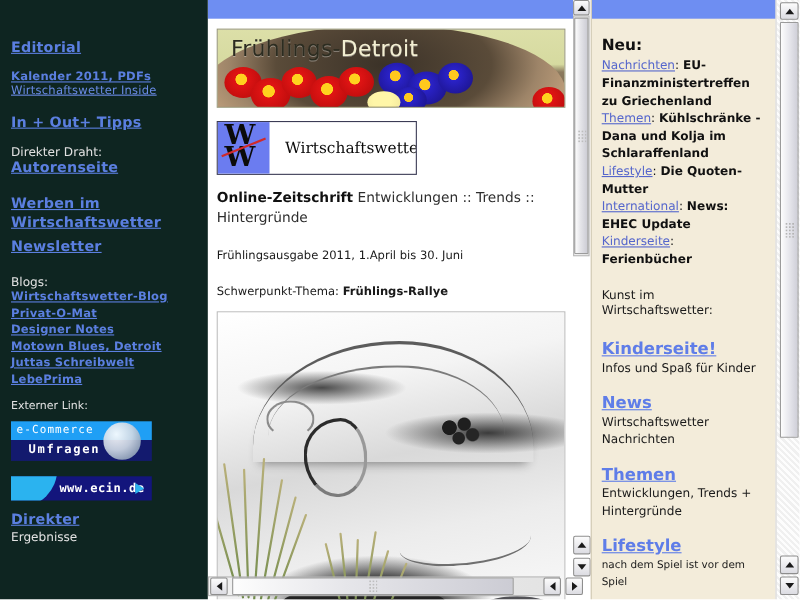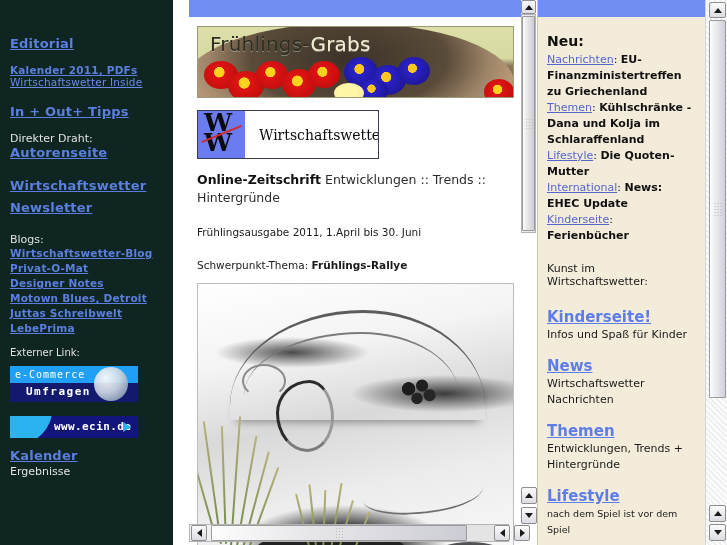--- a/index.html
+++ b/index.html
@@ -7,21 +7,21 @@
     margin: 0; padding: 0;
     width: 727px; height: 545px;
     overflow: hidden;
     background: #ffffff;
     font-family: "DejaVu Sans", "Liberation Sans", sans-serif;
   }
   .page { position: relative; width: 727px; height: 545px; overflow: hidden; }
 
   
   .sidebar-left {
-    position: absolute; left: 0; top: 0; width: 173px; height: 545px;
+    position: absolute; left: 0; top: 0; width: 189px; height: 545px;
     background: #0e2521;
     color: #d9d9d9;
     font-size: 11px;
     overflow: hidden;
   }
   .sb-inner { padding: 36px 0 0 10px; }
   .sb-link {
     display: block;
     color: #5b7fe0;
     text-decoration: underline;
@@ -300,20 +300,21 @@
       <a class="sb-link big" href="#">Editorial</a>
       <div class="sb-gap-md"></div>
       <a class="sb-link small" href="#">Kalender 2011, PDFs</a>
       <a class="sb-link thin" href="#">Wirtschaftswetter Inside</a>
       <div class="sb-gap-lg"></div>
       <a class="sb-link big" href="#">In + Out+ Tipps</a>
       <div class="sb-gap-md"></div>
       <div class="sb-plain">Direkter Draht:</div>
       <a class="sb-link big" href="#">Autorenseite</a>
       <div class="sb-gap-lg"></div>
+      <a class="sb-link big" href="#">Werben im</a>
       <a class="sb-link big" href="#">Wirtschaftswetter</a>
       <div class="sb-gap-sm"></div>
       <a class="sb-link big" href="#">Newsletter</a>
       <div class="sb-gap-lg"></div>
       <div class="sb-plain">Blogs:</div>
       <div class="sb-blogs">
         <a class="sb-link" href="#">Wirtschaftswetter-Blog </a>
         <a class="sb-link" href="#">Privat-O-Mat</a>
         <a class="sb-link" href="#">Designer Notes</a>
         <a class="sb-link" href="#">Motown Blues, Detroit </a>
@@ -329,21 +330,21 @@
         <div class="b2">Umfragen</div>
       </div>
 
       <div class="banner-ecin">
         <div class="swoosh"></div>
         <div class="txt">www.ecin.de</div>
         <div class="arrow"></div>
       </div>
 
       <div style="height:10px"></div>
-      <a class="sb-link big" href="#">Kalender</a>
+      <a class="sb-link big" href="#">Direkter</a>
       <div class="sb-plain">Ergebnisse</div>
     </div>
   </div>
 
   <div class="center-col">
     <div class="topbar-blue"></div>
     <div class="center-inner">
 
       <div class="hero">
         <div class="pot"></div>
@@ -351,21 +352,21 @@
         <div class="fl red" style="left:30px; top:44px; width:36px; height:30px;"></div>
         <div class="fl red" style="left:58px; top:34px; width:32px; height:28px;"></div>
         <div class="fl red" style="left:84px; top:42px; width:34px; height:30px;"></div>
         <div class="fl red" style="left:110px;top:34px; width:32px; height:27px;"></div>
         <div class="fl blue" style="left:146px;top:30px; width:34px; height:30px;"></div>
         <div class="fl blue" style="left:172px;top:38px; width:36px; height:30px;"></div>
         <div class="fl blue" style="left:200px;top:30px; width:32px; height:28px;"></div>
         <div class="fl blue" style="left:160px;top:52px; width:30px; height:24px;"></div>
         <div class="fl cream" style="left:136px;top:56px; width:30px; height:20px;"></div>
         <div class="fl red" style="left:286px;top:52px; width:30px; height:26px;"></div>
-        <div class="hero-title"><span>Frühlings-</span><span class="w2">Grabs</span></div>
+        <div class="hero-title"><span>Frühlings-</span><span class="w2">Detroit</span></div>
       </div>
 
       <div class="logo-box">
         <div class="ww">
           <span class="l1">W</span>
           <span class="l2">W</span>
           <span class="slash"></span>
         </div>
         <div class="brand">Wirtschaftswetter</div>
       </div>

